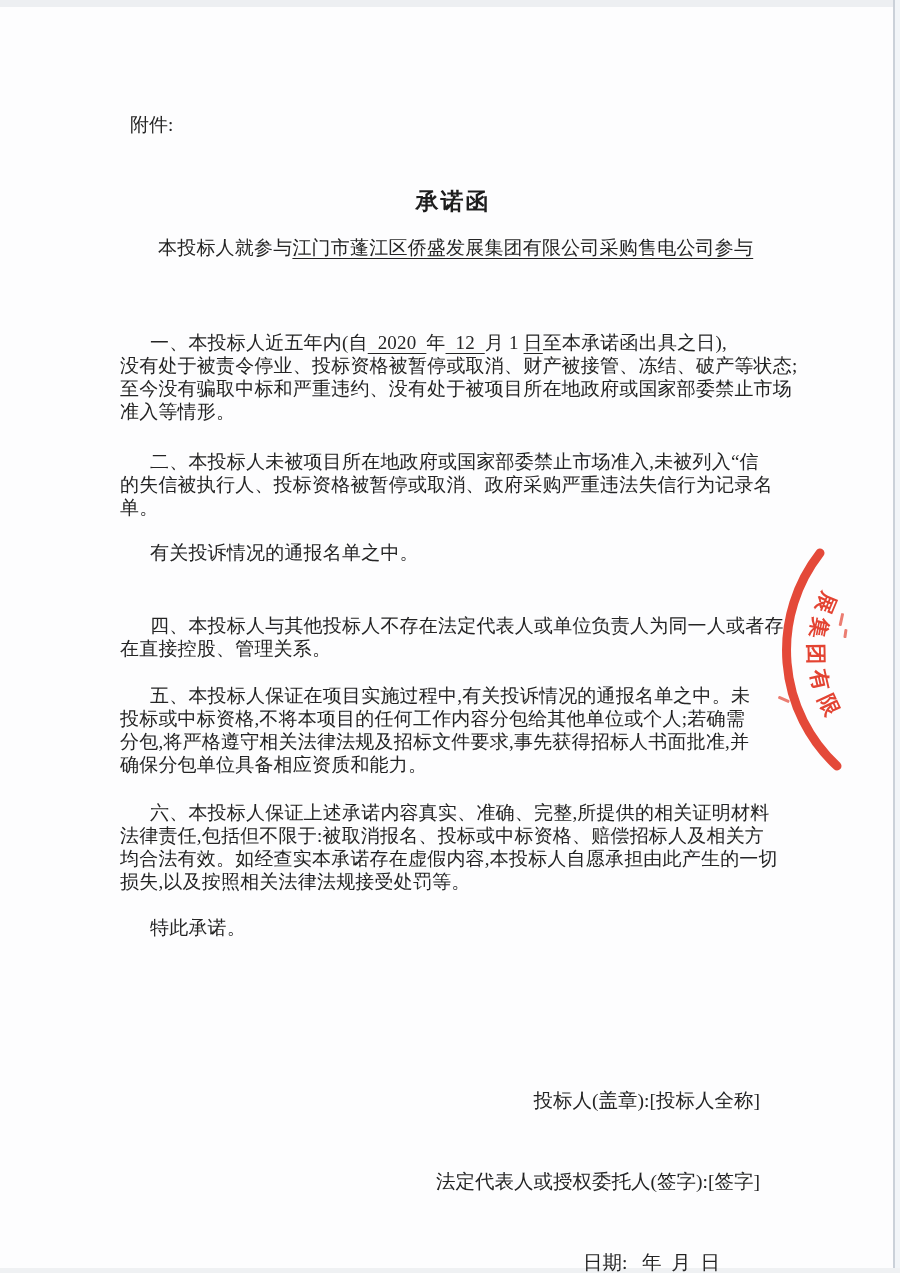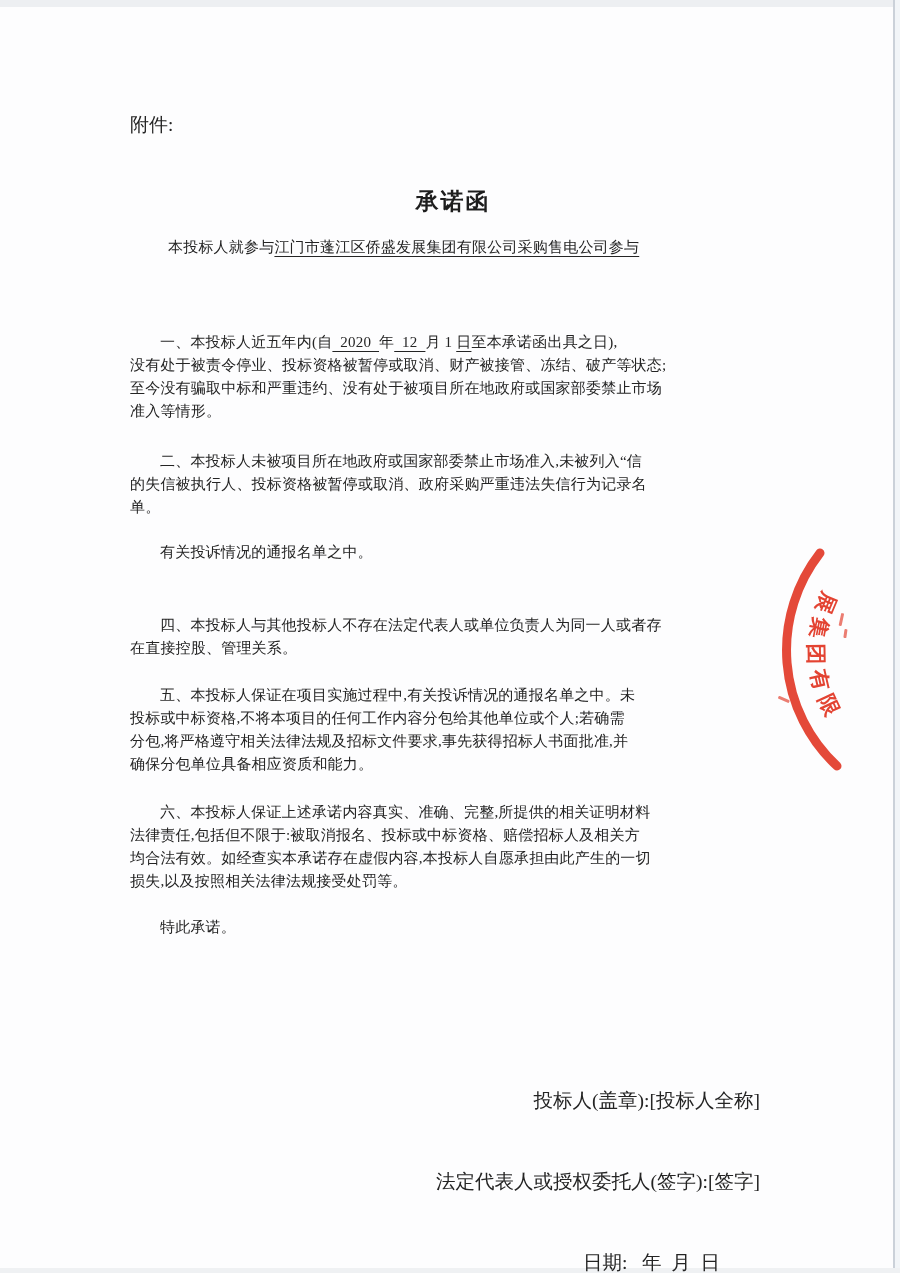--- a/index.html
+++ b/index.html
@@ -26,22 +26,22 @@
     font-size: 19px; line-height: 26px;
   }
   .title {
     position: absolute; left: 126px; top: 143px; width: 654px;
     text-align: center;
     font-size: 23px; font-weight: bold; letter-spacing: 2px;
     color: #1d1d1d;
     margin-top: 43px;
   }
   .para {
-    position: absolute; left: 130px; width: 660px;
-    font-size: 15px; line-height: 23px;
+    position: absolute; left: 120px; width: 660px;
+    font-size: 19px; line-height: 23px;
     letter-spacing: 0.2px;
     font-family: Liberation Serif, serif;
   }
   .para .line { white-space: pre; }
   .para .line:first-child { text-indent: 30px; }
   .para.opening .line:first-child { text-indent: 38px; }
   .u {
     text-decoration: underline;
     text-underline-offset: 4px;
     text-decoration-thickness: 1.3px;

